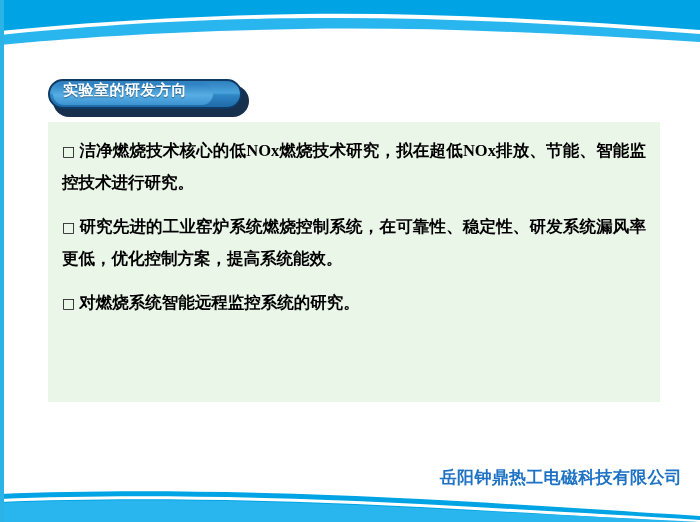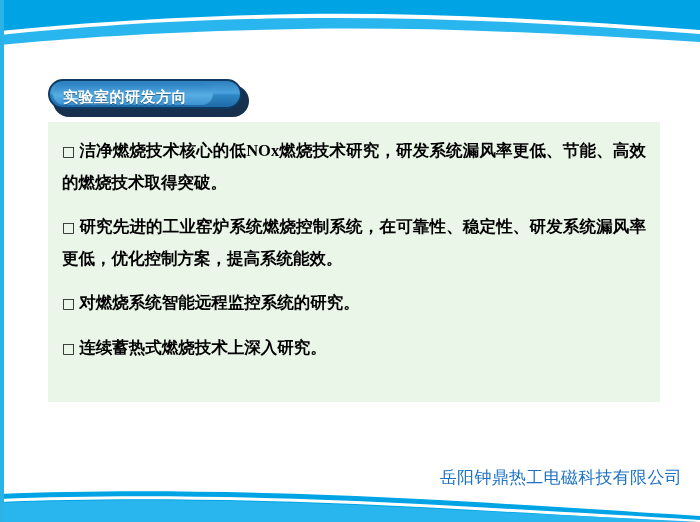--- a/index.html
+++ b/index.html
@@ -68,21 +68,21 @@
   }
   .title-badge {
     position: relative;
     width: 194px;
     height: 30px;
     border-radius: 15px;
     border: 2px solid #0f3a63;
     background: linear-gradient(to bottom, #2f7fbf 0%, #4aa3dc 45%, #2f86c4 55%, #1f6aa8 100%);
     box-sizing: border-box;
     display: flex;
-    align-items: flex-end;
+    align-items: flex-start;
     overflow: hidden;
   }
   .title-badge-inner {
     position: absolute;
     left: 3px;
     top: 2px;
     width: 160px;
     height: 22px;
     border-radius: 11px;
     background: linear-gradient(to bottom, #2b7ec0 0%, #57aee3 55%, #3c93d2 100%);
@@ -134,21 +134,21 @@
   }
 
   
   .footer-company {
     position: absolute;
     right: 18px;
     bottom: 33px;
     z-index: 6;
     color: #1d72c4;
     font-family: "Liberation Sans", "DejaVu Sans", sans-serif;
-    font-weight: normal;
+    font-weight: bold;
     font-size: 17px;
     letter-spacing: 0.3px;
     white-space: nowrap;
   }
 </style>
 </head>
 <body>
 
 <div class="slide">
 
@@ -162,24 +162,23 @@
 
   <div class="title-badge-wrap">
     <div class="title-badge-shadow"></div>
     <div class="title-badge">
       <div class="title-badge-inner"></div>
       <span class="title-badge-text">实验室的研发方向</span>
     </div>
   </div>
 
   <div class="content-panel">
-    <p class="bullet-item"><span class="bullet-mark">□</span><span>洁净燃烧技术核心的低NOx燃烧技术研究，研发系统漏风率更低、节能、高效的燃烧技术取得突破。</span></p>
+    <p class="bullet-item"><span class="bullet-mark">□</span><span>洁净燃烧技术核心的低NOx燃烧技术研究，拟在超低NOx排放、节能、智能监控技术进行研究。</span></p>
     <p class="bullet-item"><span class="bullet-mark">□</span><span>研究先进的工业窑炉系统燃烧控制系统，在可靠性、稳定性、研发系统漏风率更低，优化控制方案，提高系统能效。</span></p>
     <p class="bullet-item"><span class="bullet-mark">□</span><span>对燃烧系统智能远程监控系统的研究。</span></p>
-    <p class="bullet-item"><span class="bullet-mark">□</span><span>连续蓄热式燃烧技术上深入研究。</span></p>
   </div>
 
   <div class="footer-company">岳阳钟鼎热工电磁科技有限公司</div>
 
   <svg class="wave-bottom" viewBox="0 0 700 42" preserveAspectRatio="none">
     <path d="M0,14 C120,9 260,11 420,19 C530,25 620,31 700,36 L700,42 L0,42 Z" fill="#00a4e4"></path>
     <path d="M0,19 C120,14 260,16 420,24 C530,30 620,35 700,40 L700,43 C620,38 530,33 420,27 C260,19 120,17 0,22 Z" fill="#ffffff"></path>
     <path d="M0,23 C120,18 260,20 420,28 C530,34 620,38 700,42 L700,42 L0,42 Z" fill="#29b6ee"></path>
     <path d="M0,30 L700,30 L700,42 L0,42 Z" fill="#00a4e4" opacity="0.0"></path>
   </svg>

